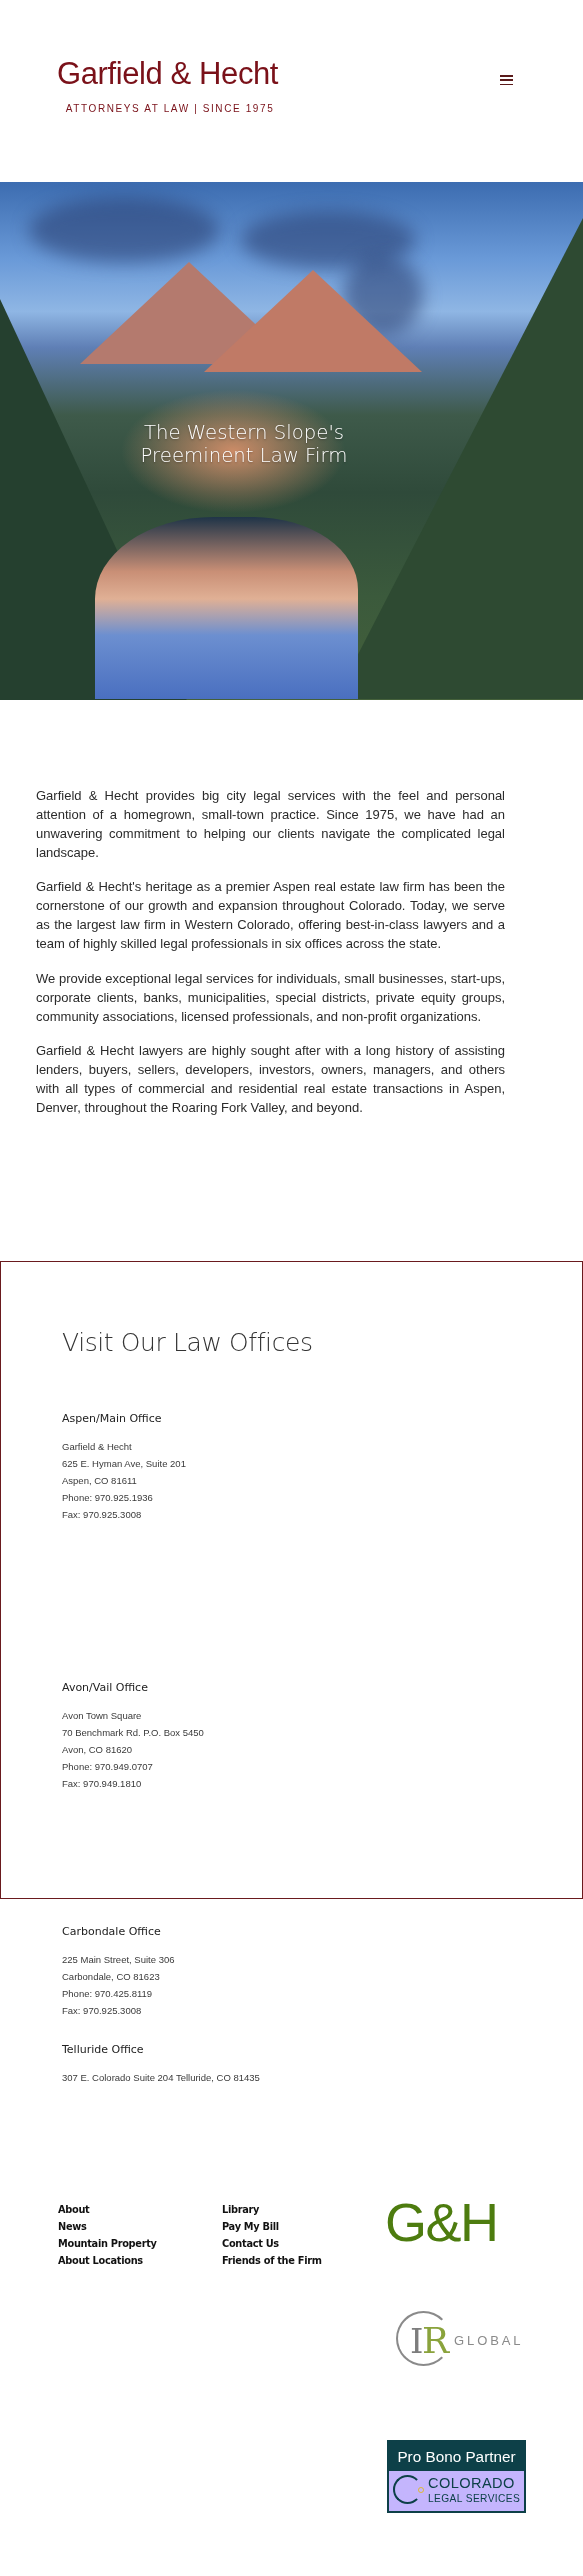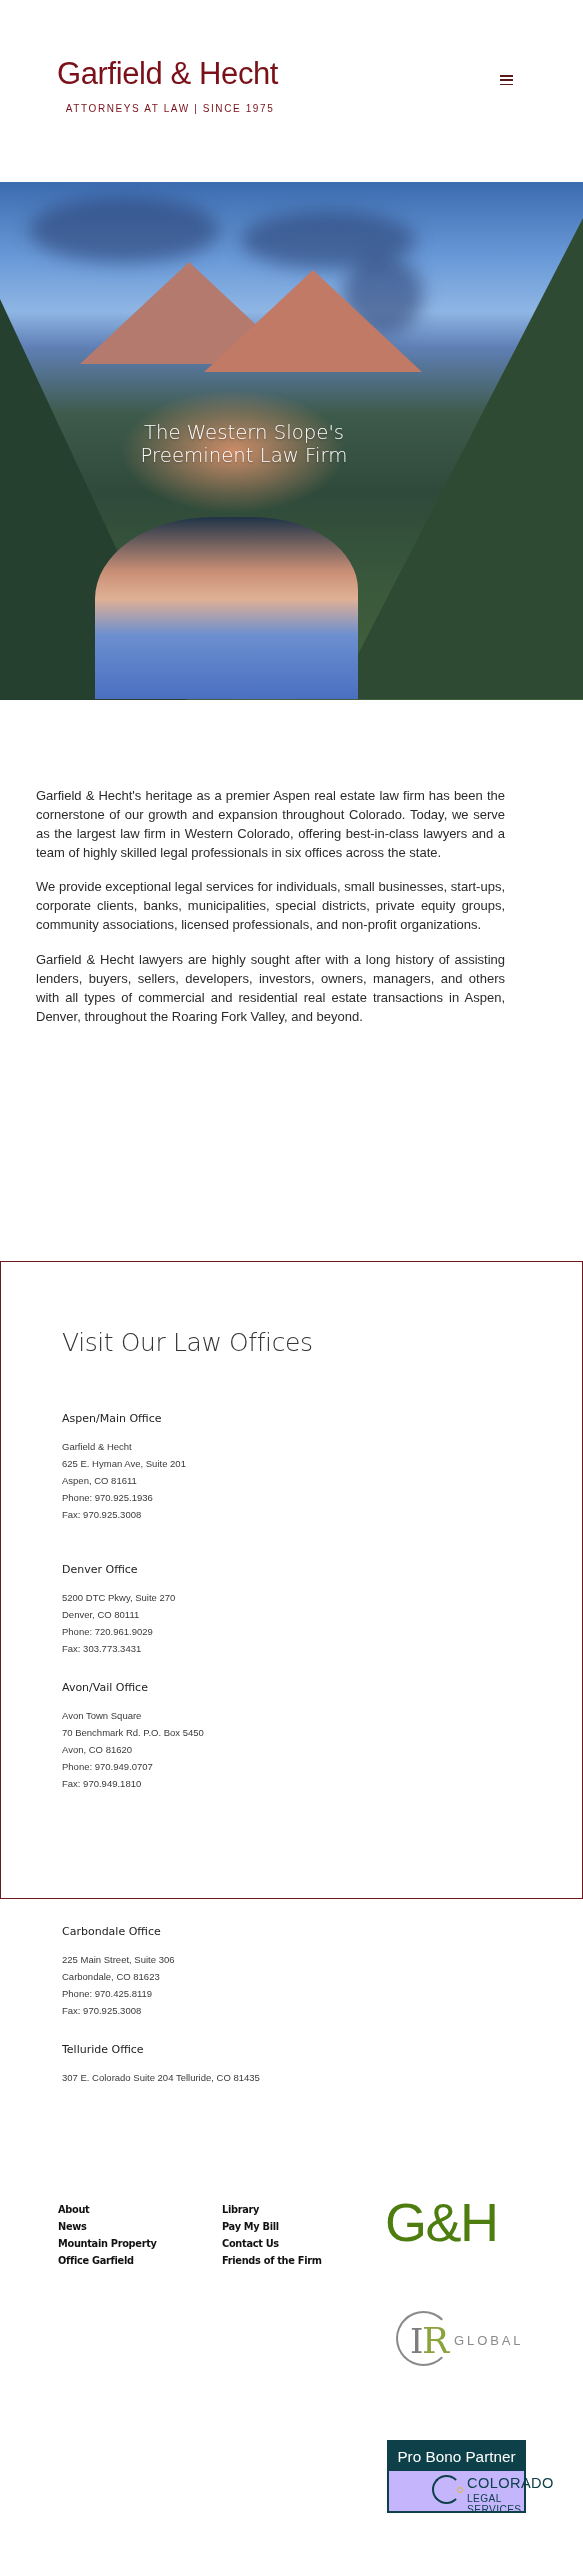--- a/index.html
+++ b/index.html
@@ -47,21 +47,21 @@
     .footer-col { position: absolute; top: 0; }
     .footer-col a { display: block; font-family: "DejaVu Sans", sans-serif; font-weight: bold; font-size: 9.8px; color: #111; line-height: 17px; text-decoration: none; letter-spacing: -0.3px; }
     .gh-logo { position: absolute; left: 385px; top: 2195px; font-family: "Liberation Sans", sans-serif; font-size: 54px; color: #4d7c0f; letter-spacing: -1.5px; line-height: 54px; }
     .irglobal { position: absolute; left: 394px; top: 2311px; width: 124px; height: 58px; }
     .irglobal .ring { position: absolute; left: 2.2px; top: 0; width: 55px; height: 55px; border: 2.9px solid #8a8a8a; border-right-color: transparent; border-radius: 50%; }
     .irglobal .letter-i { position: absolute; left: 16px; top: 10.2px; font-family: "DejaVu Serif", serif; font-size: 34px; color: #7d7d7d; }
     .irglobal .letter-r { position: absolute; left: 28px; top: 8.8px; font-family: "DejaVu Serif", serif; font-size: 36px; color: #8aa33c; }
     .irglobal .word { position: absolute; left: 60px; top: 22px; font-family: "Liberation Sans", sans-serif; font-size: 13px; color: #8a8a8a; letter-spacing: 2.9px; }
     .probono { position: absolute; left: 387px; top: 2440px; width: 139px; height: 73px; border: 2.2px solid #0d4048; background: #c4b5fd; }
     .probono .pb-top { height: 29px; background: #0d4048; color: #fff; font-family: "Liberation Sans", sans-serif; font-size: 15.3px; text-align: center; line-height: 29px; }
-    .probono .pb-bottom { position: relative; height: 39px; margin-left: 39px; }
+    .probono .pb-bottom { position: relative; height: 39px; }
     .probono .pb-emblem { position: absolute; left: 4.4px; top: 4.4px; width: 29px; height: 29px; border: 2.2px solid #0d4048; border-radius: 50%; border-right-color: transparent; }
     .probono .pb-dot { position: absolute; left: 29px; top: 16px; width: 5.8px; height: 5.8px; border: 1.5px solid #e0b830; border-radius: 50%; }
     .probono .pb-co { position: absolute; left: 39px; top: 4.4px; font-family: "Liberation Sans", sans-serif; font-size: 14.6px; color: #0d4048; letter-spacing: 0.4px; }
     .probono .pb-ls { position: absolute; left: 39px; top: 22px; font-family: "Liberation Sans", sans-serif; font-size: 10.2px; color: #0d4048; letter-spacing: 0.4px; }
   </style>
 </head>
 <body>
 
 <header class="header">
   <div class="logo">
@@ -81,44 +81,38 @@
   <div class="sky-cloud" style="left:343px;top:73px;width:80px;height:80px;"></div>
   <div class="peak" style="left:80px;top:80px;"></div>
   <div class="peak" style="left:204px;top:88px;border-bottom-color:#c07a66;"></div>
   <div class="ridge-left"></div>
   <div class="ridge-right"></div>
   <div class="lake"></div>
   <h1 class="hero-title">The Western Slope's Preeminent Law Firm</h1>
 </section>
 
 <section class="intro">
+  <p>Garfield &amp; Hecht provides big city legal services with the feel and personal attention of a homegrown, small-town practice. Since 1975, we have had an unwavering commitment to helping our clients navigate the complicated legal landscape.</p>
   <p>Garfield &amp; Hecht's heritage as a premier Aspen real estate law firm has been the cornerstone of our growth and expansion throughout Colorado. Today, we serve as the largest law firm in Western Colorado, offering best-in-class lawyers and a team of highly skilled legal professionals in six offices across the state.</p>
   <p>We provide exceptional legal services for individuals, small businesses, start-ups, corporate clients, banks, municipalities, special districts, private equity groups, community associations, licensed professionals, and non-profit organizations.</p>
   <p>Garfield &amp; Hecht lawyers are highly sought after with a long history of assisting lenders, buyers, sellers, developers, investors, owners, managers, and others with all types of commercial and residential real estate transactions in Aspen, Denver, throughout the Roaring Fork Valley, and beyond.</p>
 </section>
 
 <section class="offices">
   <h2 class="offices-title">Visit Our Law Offices</h2>
 
   <div class="office" style="top:150px;">
     <div class="office-name">Aspen/Main Office</div>
     <div class="office-line">Garfield &amp; Hecht</div>
     <div class="office-line">625 E. Hyman Ave, Suite 201</div>
     <div class="office-line">Aspen, CO 81611</div>
     <div class="office-line">Phone: 970.925.1936</div>
     <div class="office-line">Fax: 970.925.3008</div>
   </div>
 
-  <div class="office" style="top:301px;">
-    <div class="office-name">Denver Office</div>
-    <div class="office-line">5200 DTC Pkwy, Suite 270</div>
-    <div class="office-line">Denver, CO 80111</div>
-    <div class="office-line">Phone: 720.961.9029</div>
-    <div class="office-line">Fax: 303.773.3431</div>
-  </div>
 
   <div class="office" style="top:419px;">
     <div class="office-name">Avon/Vail Office</div>
     <div class="office-line">Avon Town Square</div>
     <div class="office-line">70 Benchmark Rd. P.O. Box 5450</div>
     <div class="office-line">Avon, CO 81620</div>
     <div class="office-line">Phone: 970.949.0707</div>
     <div class="office-line">Fax: 970.949.1810</div>
   </div>
 
@@ -136,21 +130,21 @@
     <div class="office-line">307 E. Colorado Suite 204 Telluride, CO 81435</div>
   </div>
 </section>
 
 <footer>
   <nav class="footer-links">
     <div class="footer-col" style="left:0;">
       <a href="#">About</a>
       <a href="#">News</a>
       <a href="#">Mountain Property</a>
-      <a href="#">Office Garfield</a>
+      <a href="#">About Locations</a>
     </div>
     <div class="footer-col" style="left:164px;">
       <a href="#">Library</a>
       <a href="#">Pay My Bill</a>
       <a href="#">Contact Us</a>
       <a href="#">Friends of the Firm</a>
     </div>
   </nav>
 
   <div class="gh-logo">G&amp;H</div>

